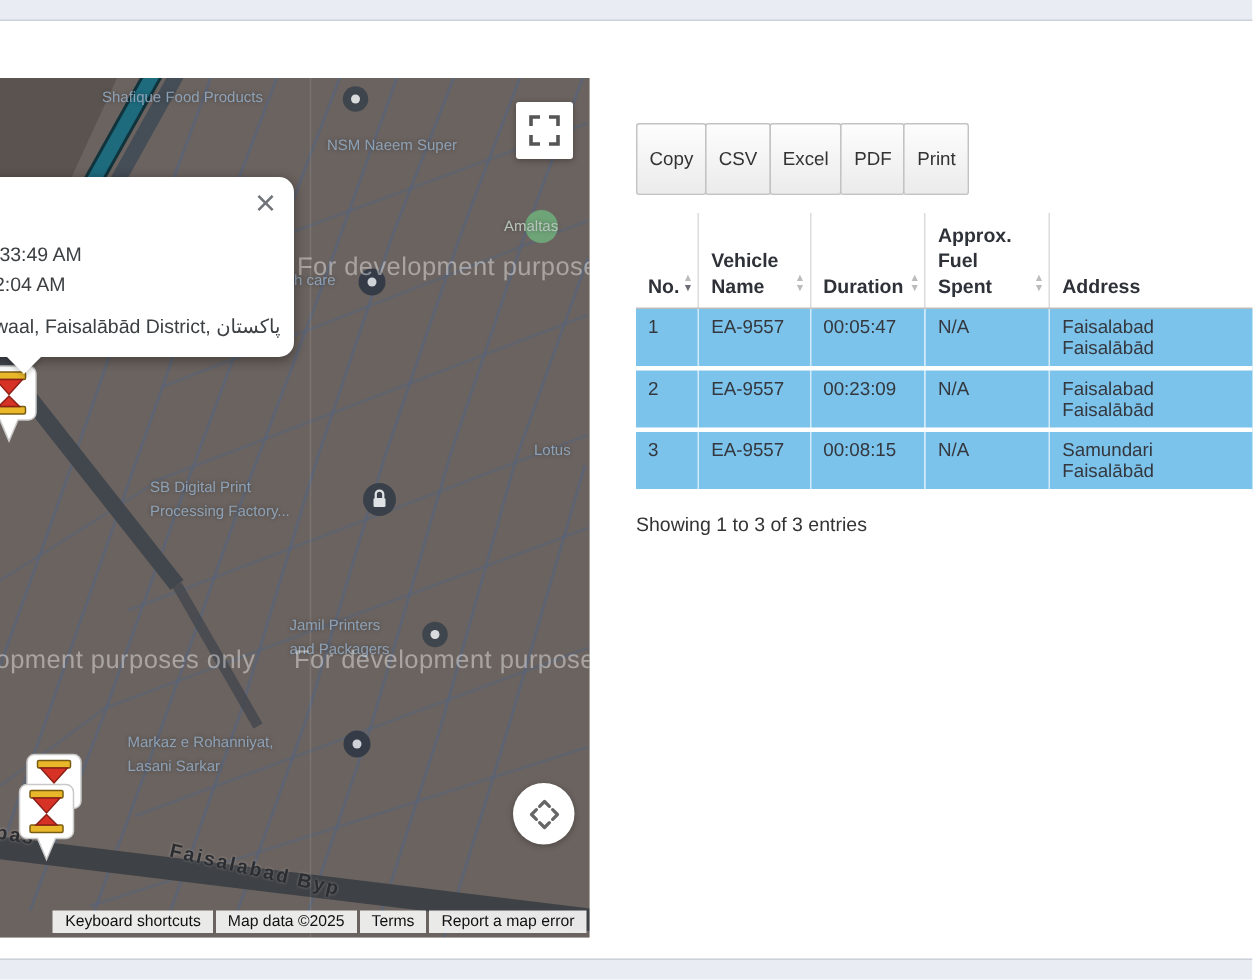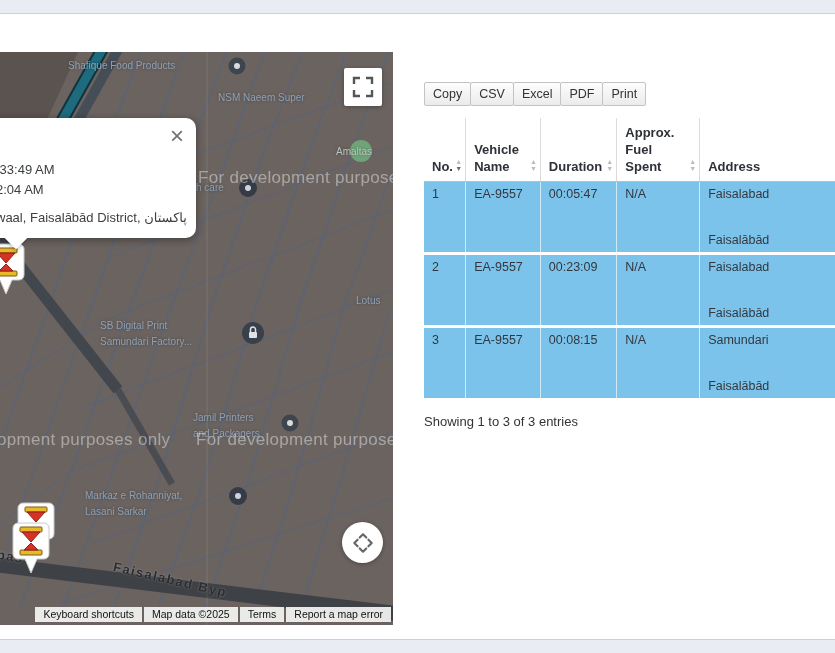--- a/index.html
+++ b/index.html
@@ -70,21 +70,21 @@
     font-size:10.5px;color:#111;
   }
   .attribution span{background:rgba(245,245,245,.92);padding:1px 8px;line-height:13px;}
 
   
   .panel{position:absolute;left:424px;top:82px;width:420px;}
   .btn-group{display:flex;}
   .dt-btn{
     margin-right:-1px;border:1px solid #c3c3c3;border-radius:2px;cursor:pointer;
     background:linear-gradient(#fdfdfd,#ebebeb);color:#333;font-size:12.5px;
-    padding:4px 8px;line-height:14px;
+    padding:16px 8px;line-height:14px;
   }
   table.dt{
     border-collapse:collapse;table-layout:fixed;margin-top:12px;
     font-size:12.5px;color:#34383e;
   }
   table.dt th{
     font-weight:bold;font-size:13px;color:#2e3238;text-align:left;vertical-align:bottom;
     padding:6px 8px;border-right:1px solid #dcdcdc;border-bottom:1px solid #bdbdbd;
     position:relative;line-height:17px;cursor:pointer;
   }
@@ -94,21 +94,21 @@
     border-right:1px solid rgba(255,255,255,.65);
   }
   table.dt td:last-child{border-right:none;}
   table.dt tbody tr{background:#7cc3eb;border-bottom:3px solid #fff;height:38px;}
   .sort{position:absolute;right:3px;bottom:9px;display:inline-flex;flex-direction:column;}
   .sort i{font-style:normal;font-size:7px;line-height:6.5px;color:#bcbcbc;}
   .sort i.up::before{content:"▲";}
   .sort i.down::before{content:"▼";}
   .sort.active i.down{color:#6a6e74;}
   .summary{margin-top:13px;font-size:13px;color:#333;}
-  .addr2{display:block;margin-top:32px;}
+  .addr2{display:block;}
 </style>
 </head>
 <body>
 
 <div class="bar top"></div>
 <div class="bar bottom"></div>
 
 <div class="map">
   <svg class="base" width="393" height="573">
     <rect width="393" height="573" fill="#6b635f"></rect>
@@ -187,21 +187,21 @@
     </g>
   </svg>
 
   <div class="maplabel" style="left:68px;top:6px;">Shafique Food Products</div>
   <div class="maplabel" style="left:218px;top:38px;text-align:center;">NSM Naeem Super</div>
   <div class="maplabel" style="left:336px;top:92px;color:#b9c4bd;">Amaltas</div>
   <div class="maplabel" style="left:196px;top:128px;">h care</div>
   <div class="maplabel" style="left:356px;top:241px;">Lotus</div>
   <div class="maplabel center" style="left:100px;top:266px;width:140px;">
     <span>SB Digital Print</span><br>
-    <span>Samundari Factory...</span>
+    <span>Processing Factory...</span>
   </div>
   <div class="maplabel center" style="left:193px;top:358px;width:110px;">
     <span>Jamil Printers</span><br>
     <span>and Packagers</span>
   </div>
   <div class="maplabel center" style="left:85px;top:436px;width:152px;">
     <span>Markaz e Rohanniyat,</span><br>
     <span>Lasani Sarkar</span>
   </div>
   <div class="roadlabel" style="left:-3px;top:497px;transform:rotate(9deg);">pas</div>

